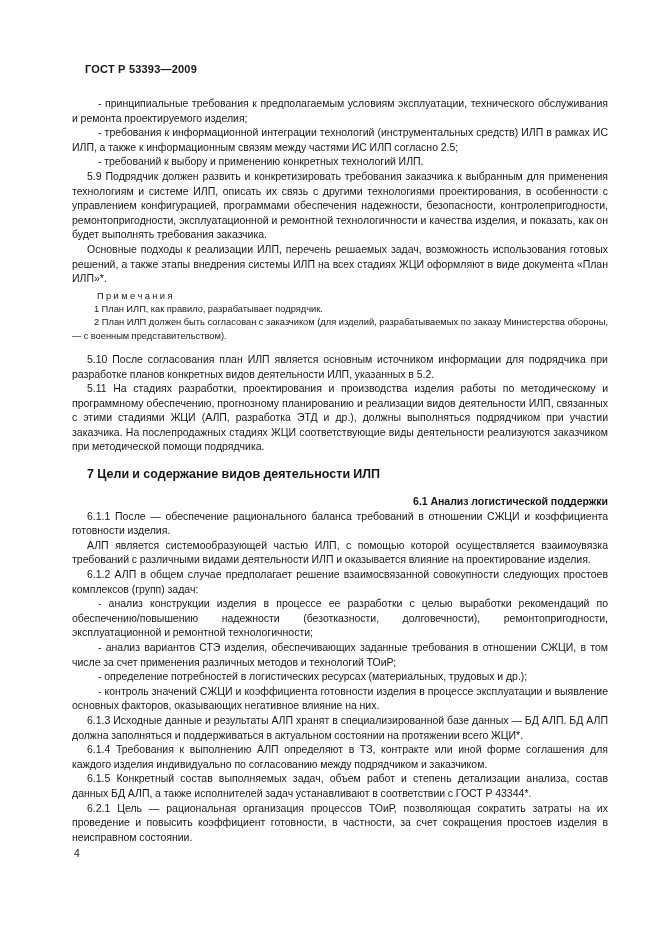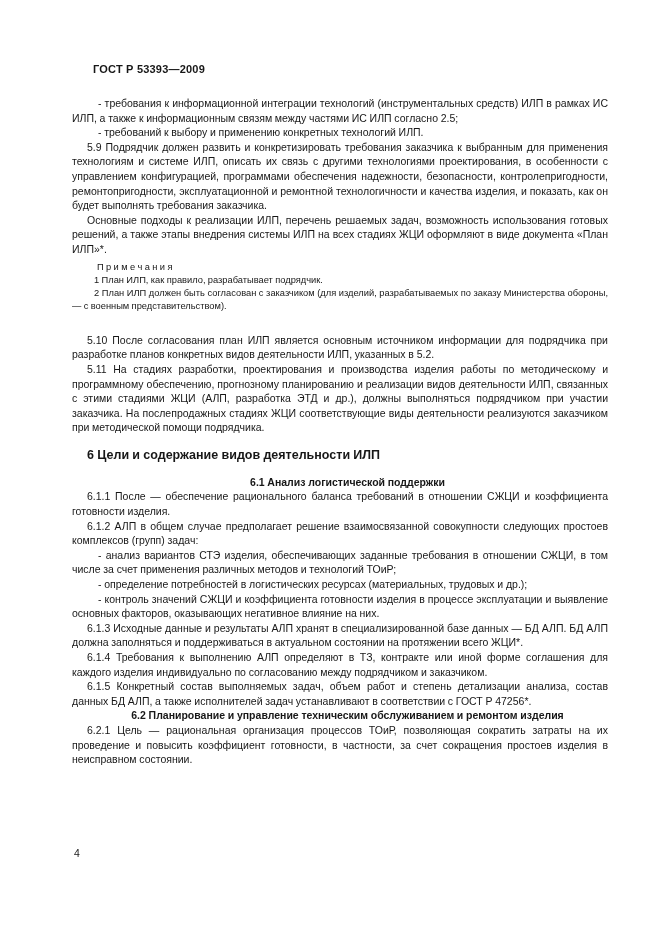--- a/index.html
+++ b/index.html
@@ -20,38 +20,38 @@
     position: absolute;
     left: 72px;
     top: 62px;
     width: 536px;
   }
   .doc-header {
     font-size: 11px;
     font-weight: 700;
     letter-spacing: 0.2px;
     text-indent: 5px;
-    margin: 0 0 20px 16px;
+    margin: 0 0 20px 8px;
     line-height: 14px;
   }
   p {
     margin: 0;
     font-size: 10.5px;
     line-height: 14.6px;
     text-align: justify;
     text-indent: 15px;
     hyphens: auto;
     -webkit-hyphens: auto;
     word-spacing: -0.2px;
   }
   p.li {
     text-indent: 26px;
   }
   .notes {
-    margin: 4px 0 19px 0;
+    margin: 4px 0 9px 0;
   }
   .notes p {
     font-size: 9.3px;
     line-height: 13.3px;
   }
   .notes .notes-label {
     text-indent: 25px;
   }
   .notes .note {
     text-indent: 22px;
@@ -59,66 +59,68 @@
   .h1 {
     font-size: 12.5px;
     font-weight: 700;
     line-height: 16px;
     text-indent: 15px;
     text-align: left;
     margin: 12px 0 12px 0;
   }
   .h2 {
     font-weight: 700;
-    text-align: center;
+    text-align: right;
   }
   .footer {
     position: absolute;
     left: 74px;
     top: 847px;
     font-size: 10.5px;
     line-height: 13px;
   }
 </style>
 </head>
 <body>
 
 <div class="page">
   <div class="content">
 
     <div class="doc-header">ГОСТ Р 53393—2009</div>
 
+    <p class="li">- принципиальные требования к предполагаемым условиям эксплуатации, технического обслуживания и ремонта проектируемого изделия;</p>
     <p class="li">- требования к информационной интеграции технологий (инструментальных средств) ИЛП в рамках ИС ИЛП, а также к информационным связям между частями ИС ИЛП согласно 2.5;</p>
     <p class="li">- требований к выбору и применению конкретных технологий ИЛП.</p>
 
     <p>5.9 Подрядчик должен развить и конкретизировать требования заказчика к выбранным для применения технологиям и системе ИЛП, описать их связь с другими технологиями проектирования, в особенности с управлением конфигурацией, программами обеспечения надежности, безопасности, контролепригодности, ремонтопригодности, эксплуатационной и ремонтной технологичности и качества изделия, и показать, как он будет выполнять требования заказчика.</p>
     <p>Основные подходы к реализации ИЛП, перечень решаемых задач, возможность использования готовых решений, а также этапы внедрения системы ИЛП на всех стадиях ЖЦИ оформляют в виде документа «План ИЛП»*.</p>
 
     <div class="notes">
       <p class="notes-label">П р и м е ч а н и я</p>
       <p class="note">1 План ИЛП, как правило, разрабатывает подрядчик.</p>
       <p class="note">2 План ИЛП должен быть согласован с заказчиком (для изделий, разрабатываемых по заказу Министерства обороны, — с военным представительством).</p>
     </div>
 
     <p>5.10 После согласования план ИЛП является основным источником информации для подрядчика при разработке планов конкретных видов деятельности ИЛП, указанных в 5.2.</p>
     <p>5.11 На стадиях разработки, проектирования и производства изделия работы по методическому и программному обеспечению, прогнозному планированию и реализации видов деятельности ИЛП, связанных с этими стадиями ЖЦИ (АЛП, разработка ЭТД и др.), должны выполняться подрядчиком при участии заказчика. На послепродажных стадиях ЖЦИ соответствующие виды деятельности реализуются заказчиком при методической помощи подрядчика.</p>
 
-    <p class="h1">6 Цели и содержание видов деятельности ИЛП</p>
+    <p class="h1">7 Цели и содержание видов деятельности ИЛП</p>
 
     <p class="h2">6.1 Анализ логистической поддержки</p>
     <p>6.1.1 После — обеспечение рационального баланса требований в отношении СЖЦИ и коэффициента готовности изделия.</p>
+    <p>АЛП является системообразующей частью ИЛП, с помощью которой осуществляется взаимоувязка требований с различными видами деятельности ИЛП и оказывается влияние на проектирование изделия.</p>
     <p>6.1.2 АЛП в общем случае предполагает решение взаимосвязанной совокупности следующих простоев комплексов (групп) задач:</p>
 
+    <p class="li">- анализ конструкции изделия в процессе ее разработки с целью выработки рекомендаций по обеспечению/повышению надежности (безотказности, долговечности), ремонтопригодности, эксплуатационной и ремонтной технологичности;</p>
     <p class="li">- анализ вариантов СТЭ изделия, обеспечивающих заданные требования в отношении СЖЦИ, в том числе за счет применения различных методов и технологий ТОиР;</p>
     <p class="li">- определение потребностей в логистических ресурсах (материальных, трудовых и др.);</p>
     <p class="li">- контроль значений СЖЦИ и коэффициента готовности изделия в процессе эксплуатации и выявление основных факторов, оказывающих негативное влияние на них.</p>
 
     <p>6.1.3 Исходные данные и результаты АЛП хранят в специализированной базе данных — БД АЛП. БД АЛП должна заполняться и поддерживаться в актуальном состоянии на протяжении всего ЖЦИ*.</p>
     <p>6.1.4 Требования к выполнению АЛП определяют в ТЗ, контракте или иной форме соглашения для каждого изделия индивидуально по согласованию между подрядчиком и заказчиком.</p>
-    <p>6.1.5 Конкретный состав выполняемых задач, объем работ и степень детализации анализа, состав данных БД АЛП, а также исполнителей задач устанавливают в соответствии с ГОСТ Р 47256*.</p>
+    <p>6.1.5 Конкретный состав выполняемых задач, объем работ и степень детализации анализа, состав данных БД АЛП, а также исполнителей задач устанавливают в соответствии с ГОСТ Р 43344*.</p>
 
-    <p class="h2">6.2 Планирование и управление техническим обслуживанием и ремонтом изделия</p>
     <p>6.2.1 Цель — рациональная организация процессов ТОиР, позволяющая сократить затраты на их проведение и повысить коэффициент готовности, в частности, за счет сокращения простоев изделия в неисправном состоянии.</p>
 
   </div>
 
   <div class="footer">4</div>
 </div>
 
 </body></html>

